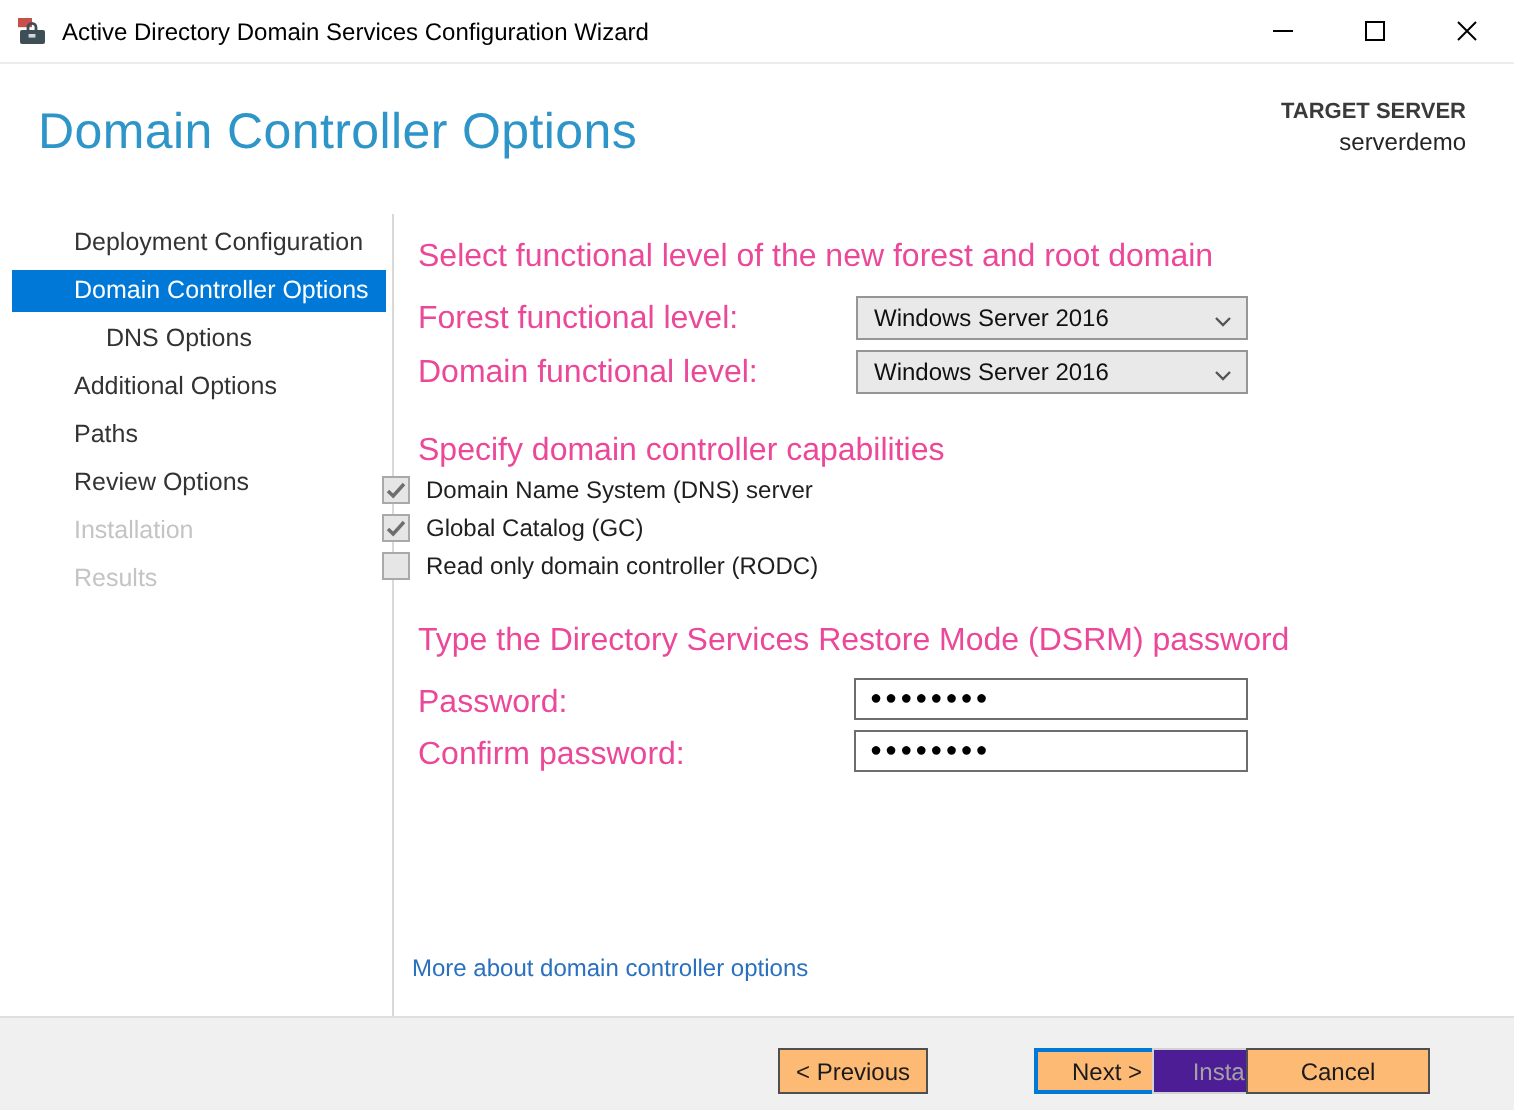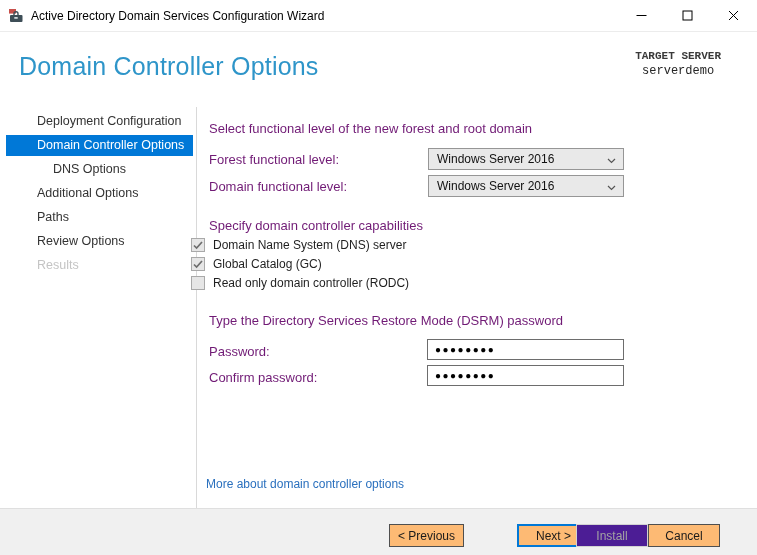--- a/index.html
+++ b/index.html
@@ -10,34 +10,34 @@
   
   .titlebar{position:absolute;top:0;left:0;right:0;height:31px;background:#fff;
     border-bottom:1px solid #ececec;display:flex;align-items:center;}
   .app-icon{margin-left:8px;width:16px;height:16px;flex:0 0 auto;}
   .titlebar-title{margin-left:7px;font-size:12px;color:#000;white-space:nowrap;}
   .win-controls{position:absolute;right:1px;top:0;height:30px;display:flex;}
   .win-btn{width:46px;height:30px;display:flex;align-items:center;justify-content:center;cursor:pointer;}
   
   .page-title{position:absolute;left:19px;top:52px;font-size:25px;font-weight:300;
     color:#2E95C9;letter-spacing:0.2px;white-space:nowrap;}
-  .target{position:absolute;right:36px;top:50px;text-align:center;font-family:Liberation Mono, monospace;}
+  .target{position:absolute;right:24px;top:50px;text-align:right;}
   .target-label{font-size:11px;font-weight:bold;color:#3a3a3a;}
   .target-name{font-size:12px;color:#252525;margin-top:2px;}
   
   .sidebar{position:absolute;left:6px;top:109px;width:187px;}
   .nav-item{height:24px;line-height:24px;padding-left:31px;font-size:12.5px;color:#333;
     white-space:nowrap;cursor:pointer;}
   .nav-item.selected{background:#0078D7;color:#fff;height:21px;line-height:21px;
     margin:2px 0 1px 0;}
   .nav-item.indent{padding-left:47px;}
   .nav-item.disabled{color:#c4c4c4;cursor:default;}
   .vdivider{position:absolute;left:196px;top:107px;width:1px;height:401px;background:#d9d9d9;}
   
-  .content-label{position:absolute;font-size:13px;color:#701a75;line-height:15px;white-space:nowrap;}
+  .content-label{position:absolute;font-size:16px;color:#ec4899;line-height:15px;white-space:nowrap;}
   .combo{position:absolute;left:428px;width:196px;height:22px;background:#e9e9e9;
     border:1px solid #969696;box-sizing:border-box;display:flex;align-items:center;
     padding-left:8px;font-size:12px;color:#111;cursor:pointer;}
   .combo .chev{position:absolute;right:7px;top:9px;line-height:0;}
   .cbrow{position:absolute;left:191px;display:flex;align-items:center;font-size:12px;color:#1f1f1f;white-space:nowrap;}
   .cbox{width:14px;height:14px;background:#e6e6e6;border:1px solid #a9a9a9;box-sizing:border-box;
     display:flex;align-items:center;justify-content:center;margin-right:8px;flex:0 0 auto;}
   .pwfield{position:absolute;left:427px;width:197px;height:21px;background:#fff;
     border:1px solid #6d6d6d;box-sizing:border-box;display:flex;align-items:center;
     padding-left:7px;cursor:text;}
@@ -91,20 +91,21 @@
     <div class="target-name">serverdemo</div>
   </div>
 
   <div class="sidebar">
     <div class="nav-item">Deployment Configuration</div>
     <div class="nav-item selected">Domain Controller Options</div>
     <div class="nav-item indent">DNS Options</div>
     <div class="nav-item">Additional Options</div>
     <div class="nav-item">Paths</div>
     <div class="nav-item">Review Options</div>
+    <div class="nav-item disabled">Installation</div>
     <div class="nav-item disabled">Results</div>
   </div>
   <div class="vdivider"></div>
 
   <div class="content-label" style="left:209px;top:121px;">Select functional level of the new forest and root domain</div>
 
   <div class="content-label" style="left:209px;top:152px;">Forest functional level:</div>
   <div class="combo" style="top:148px;">
     <span>Windows Server 2016</span>
     <span class="chev">
@@ -158,15 +159,15 @@
   <div class="pwfield" style="top:365px;">
     <span class="dots">●●●●●●●●</span>
   </div>
 
   <div class="link">More about domain controller options</div>
 
   <div class="footer"></div>
   <div class="btn" style="left:389px;width:75px;">&lt; Previous</div>
   <div class="btn default" style="left:485px;width:73px;">Next &gt;</div>
   <div class="btn disabled" style="left:576px;width:72px;">Install</div>
-  <div class="btn" style="left:648px;width:72px;">Cancel</div>
+  <div class="btn" style="left:623px;width:92px;">Cancel</div>
 
 </div>
 
 </body></html>

